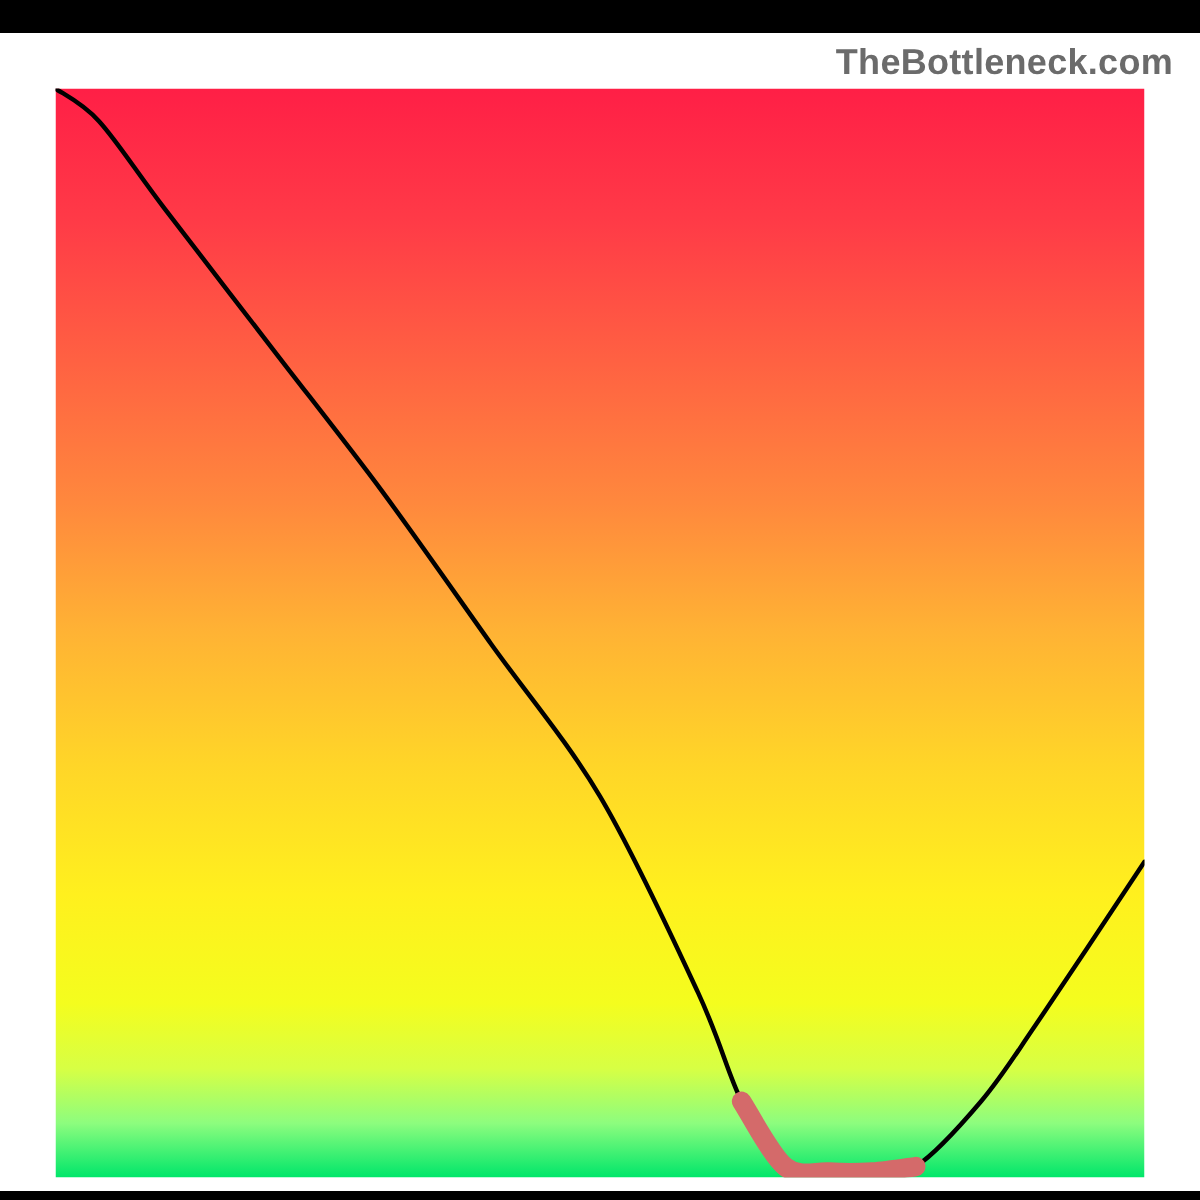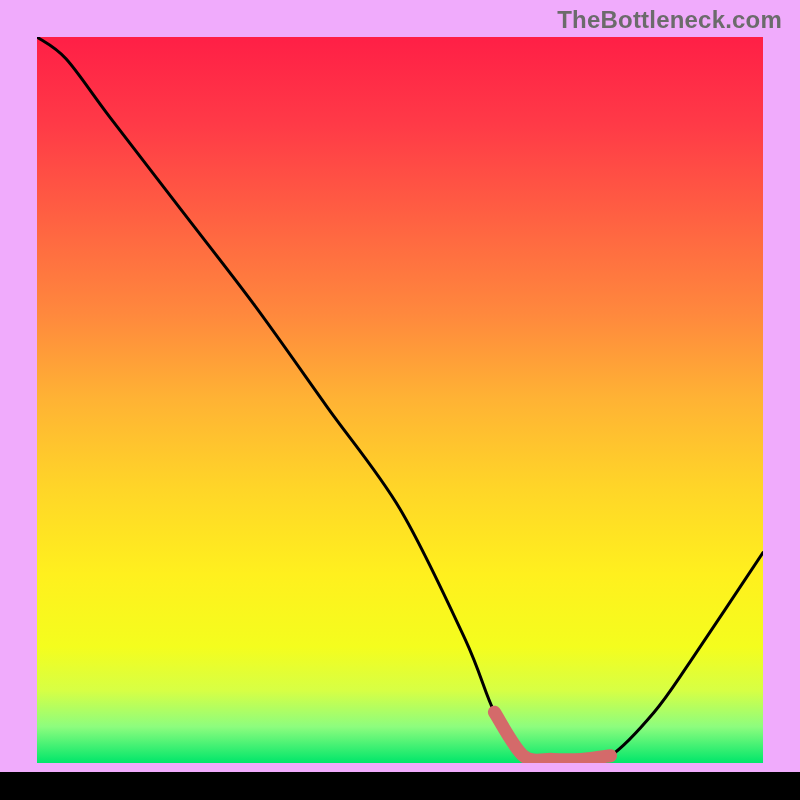--- a/index.html
+++ b/index.html
@@ -7,21 +7,22 @@
     padding: 0;
     width: 800px;
     height: 800px;
     background: #000000;
     overflow: hidden;
   }
   .frame {
     position: absolute;
     width: 800px;
     height: 772px;
-    background: #f0abfc;
+    background: #ffffff;
+    margin-top: 22px;
   }
   .plot {
     position: absolute;
     left: 37px;
     top: 37px;
     width: 726px;
     height: 726px;
   }
   .attribution {
     position: absolute;

